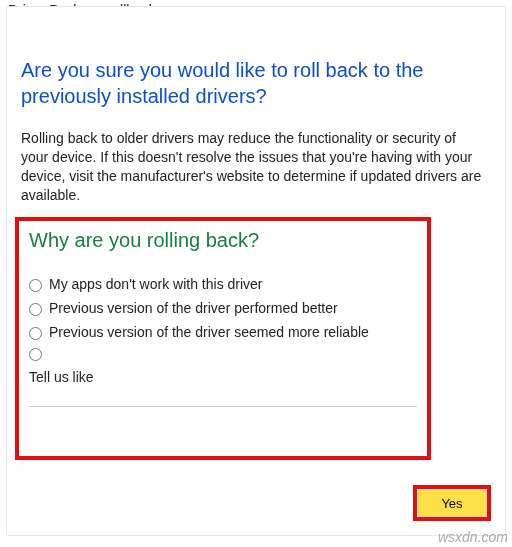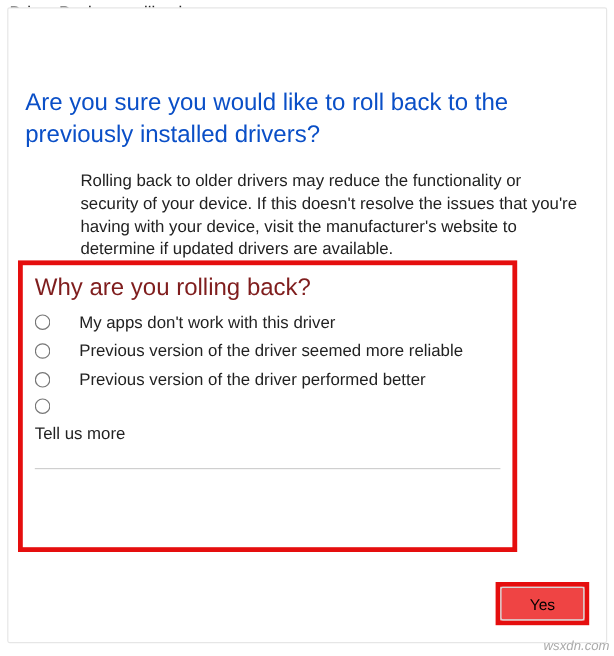--- a/index.html
+++ b/index.html
@@ -22,54 +22,53 @@
     background: #fff;
   }
   .window-title {
     position: absolute;
     left: 8px; top: 2px;
     font-size: 14px;
     color: #222;
   }
   .heading {
     position: absolute;
-    left: 14px; top: 66px;
+    left: 14px; top: 50px;
     right: 20px;
     font-size: 20px;
     line-height: 26px;
     color: #0a4fc7;
     font-weight: 400;
   }
   .info {
     position: absolute;
-    left: 14px; top: 134px;
+    left: 14px; top: 122px;
     right: 20px;
     font-size: 14px;
     line-height: 19px;
     color: #222;
-    margin-left: 46px;
   }
   .reason-box {
     position: absolute;
     left: 8px; top: 210px;
     width: 416px;
     height: 243px;
     border: 4px solid #e50e0e;
     padding: 8px 10px 6px 10px;
   }
   .reason-title {
     font-size: 20px;
-    color: #7f1d1d;
+    color: #15803d;
     font-weight: 400;
-    margin-bottom: 8px;
+    margin-bottom: 24px;
   }
   .radio-row {
     display: flex;
-    align-items: center;
-    gap: 24px;
+    align-items: flex-end;
+    gap: 7px;
     font-size: 14px;
     color: #222;
     margin-bottom: 8px;
   }
   .radio-row input[type=radio] {
     margin: 0;
   }
   .tell-label {
     font-size: 14px;
     color: #222;
@@ -88,38 +87,38 @@
   .btn-row {
     position: absolute;
     right: 14px; bottom: 14px;
     display: flex;
     gap: 10px;
   }
   .btn {
     width: 70px;
     height: 28px;
     font-size: 13px;
-    background: #ef4444;
+    background: #fde047;
     border: 1px solid #d6d6d6;
     border-radius: 2px;
     cursor: pointer;
     display: flex;
     align-items: center;
     justify-content: center;
   }
   .btn-yes-wrap {
     border: 4px solid #e50e0e;
     padding: 0;
     display: flex;
   }
   .btn-yes-wrap .btn { margin: 0; }
   .watermark {
     position: absolute;
     right: 4px; bottom: 2px;
-    font-size: 11px;
+    font-size: 14px;
     color: #aaa;
     font-style: italic;
   }
 </style>
 </head>
 <body>
 
 <div class="window-title">Driver Package rollback</div>
 
 <div class="panel">
@@ -130,31 +129,31 @@
 
   <div class="reason-box">
     <div class="reason-title">Why are you rolling back?</div>
 
     <label class="radio-row">
       <input type="radio" name="r" style="">
       <span>My apps don't work with this driver</span>
     </label>
     <label class="radio-row">
       <input type="radio" name="r" style="">
-      <span>Previous version of the driver seemed more reliable</span>
+      <span>Previous version of the driver performed better</span>
     </label>
     <label class="radio-row">
       <input type="radio" name="r" style="">
-      <span>Previous version of the driver performed better</span>
+      <span>Previous version of the driver seemed more reliable</span>
     </label>
     <label class="radio-row">
       <input type="radio" name="r" style="">
     </label>
 
-    <div class="tell-label">Tell us more</div>
+    <div class="tell-label">Tell us like</div>
     <input class="tell-input" type="text" value="" style="">
   </div>
 
   <div class="btn-row">
     <div class="btn-yes-wrap">
       <button class="btn">Yes</button>
     </div>
   </div>
 
 </div>

